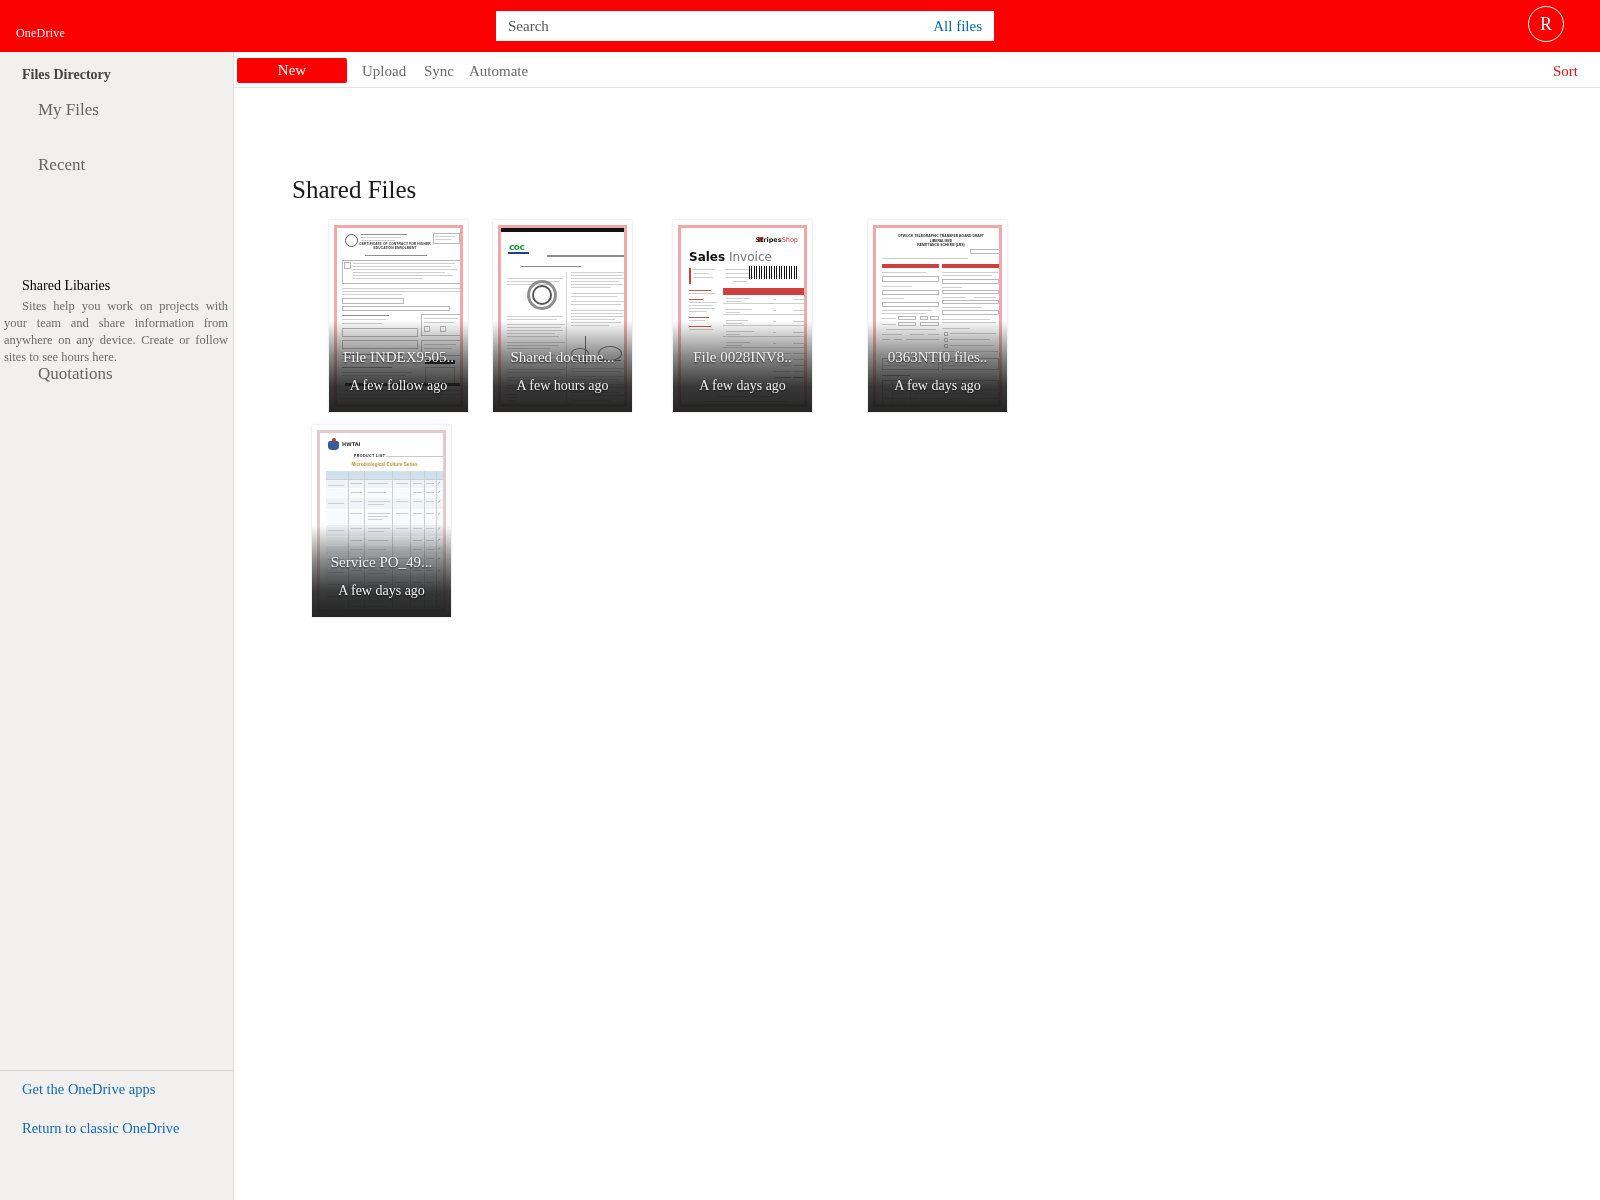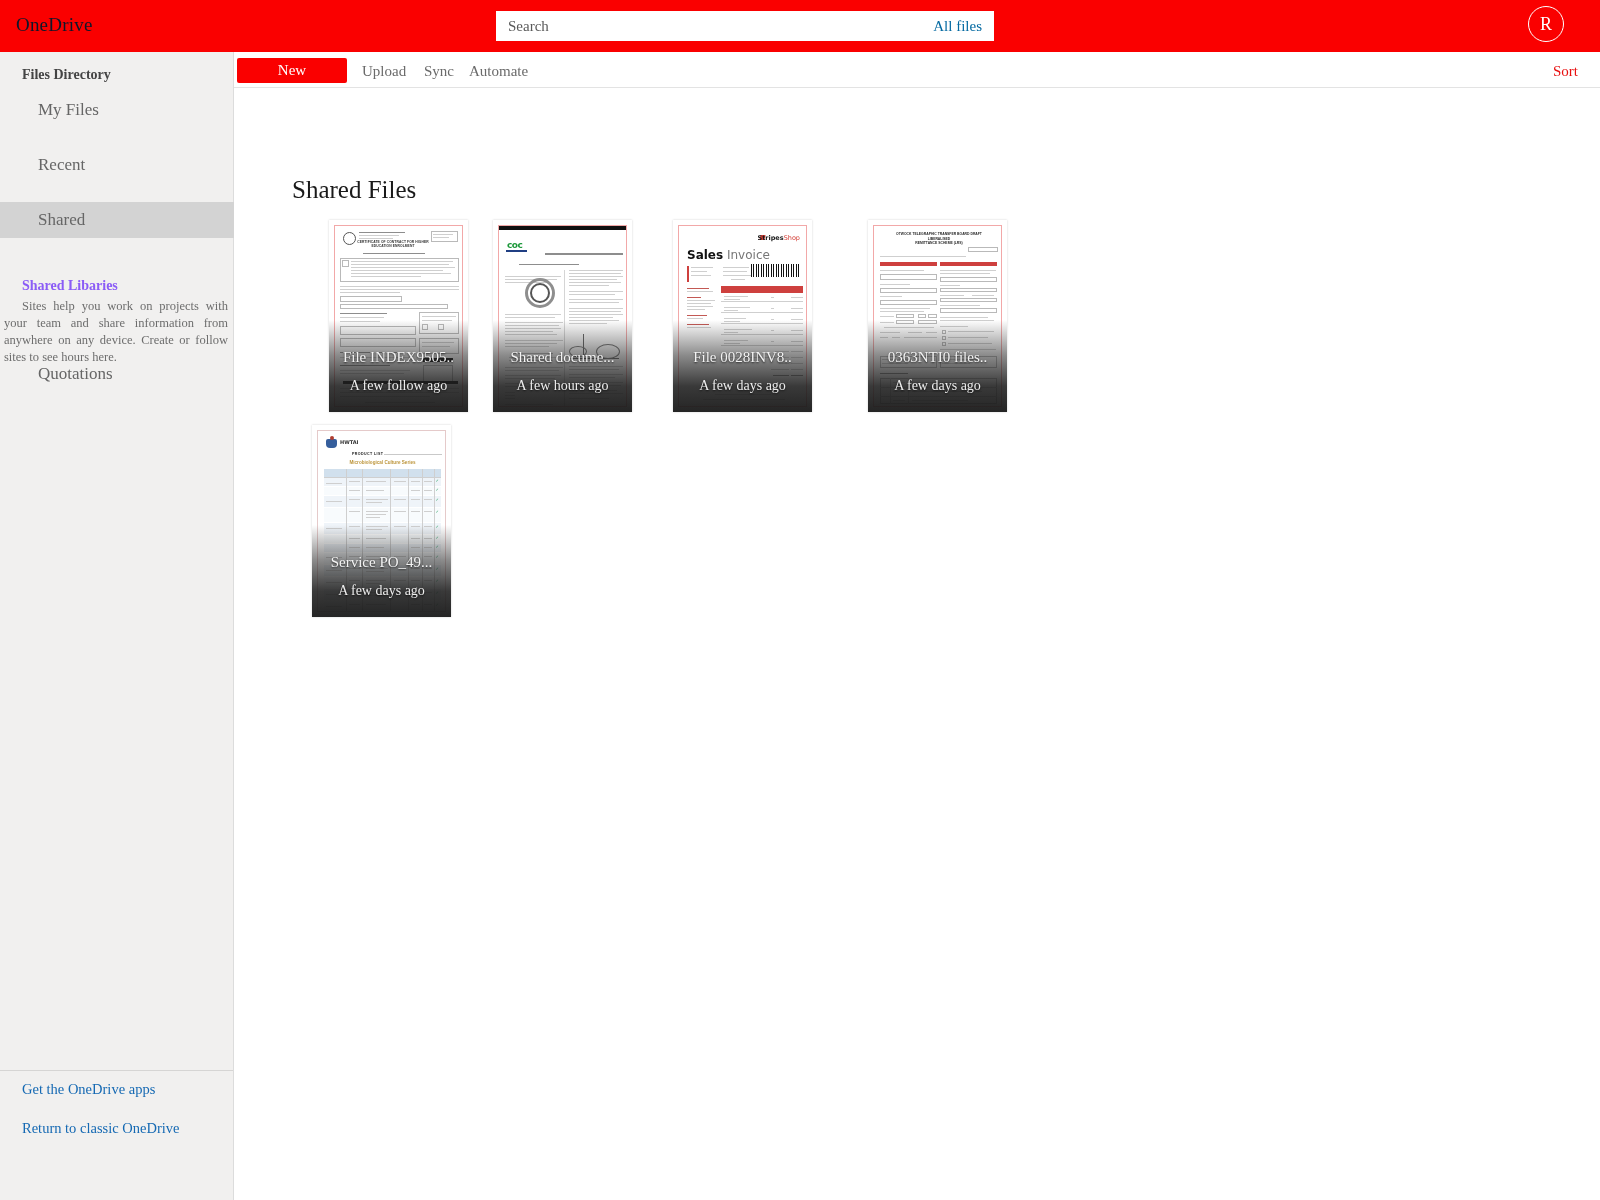--- a/index.html
+++ b/index.html
@@ -12,22 +12,22 @@
   * { box-sizing: border-box; }
 
   
   .topbar {
     position: absolute; left: 0; top: 0;
     width: 1600px; height: 52px;
     background: #fa0000;
     display: flex; align-items: center;
   }
   .brand {
-    position: absolute; left: 16px; top: 14px;
-    color: #0f172a; font-size: 19px; letter-spacing: .2px;
+    position: absolute; left: 16px; top: 26px;
+    color: #ffffff; font-size: 12px; letter-spacing: .2px;
   }
   .searchbox {
     position: absolute; left: 496px; top: 11px;
     width: 498px; height: 30px;
     background: #ffffff;
     display: flex; align-items: center;
     padding: 0 12px;
   }
   .search-input {
     border: 0; outline: 0; background: transparent;
@@ -66,21 +66,21 @@
     cursor: pointer;
   }
   .side-item.active { background: #d3d3d3; }
   .si-0 { top: 40px; }
   .si-1 { top: 95px; }
   .si-2 { top: 150px; }
   .si-3 { top: 304px; }
 
   .libs-title {
     position: absolute; left: 22px; top: 226px;
-    font-size: 14px; font-weight: bold; color: #8b5cf6;
+    font-size: 14px; font-weight: normal; color: #000000;
   }
   .libs-desc {
     position: absolute; left: 4px; top: 246px;
     width: 224px;
     font-size: 12.5px; color: #6d6d6d; line-height: 17px;
     text-align: justify; text-indent: 18px;
   }
 
   .side-footer {
     position: absolute; left: 0; top: 1018px;
@@ -141,21 +141,21 @@
   .thumb {
     position: absolute; left: 0; top: 0;
     width: 139px; height: 192px;
     background: #ffffff; overflow: hidden;
     filter: grayscale(0.15);
   }
   .thumb-inner {
     position: absolute; left: 5px; top: 5px;
     width: 129px; height: 182px;
     background: #ffffff;
-    border: 1px solid #fca5a5;
+    border: 3px solid #fca5a5;
     overflow: hidden;
     font-family: "Liberation Sans", sans-serif;
   }
   .card-fade {
     position: absolute; left: 0; bottom: 0;
     width: 139px; height: 92px;
     background: linear-gradient(to bottom, rgba(40,40,40,0) 0%, rgba(45,45,45,.55) 38%, rgba(30,30,30,.88) 72%, rgba(25,25,25,.95) 100%);
     pointer-events: none;
   }
   .card-name {
@@ -260,23 +260,20 @@
 </div>
 
 <div class="sidebar">
   <div class="side-title">Files Directory</div>
 
   <div class="side-item si-0">
     <span>My Files</span>
   </div>
   <div class="side-item si-1">
     <span>Recent</span>
-  </div>
-  <div class="side-item si-2 active">
-    <span>Shared</span>
   </div>
   <div class="side-item si-3">
     <span>Quotations</span>
   </div>
 
   <div class="libs-title">Shared Libaries</div>
   <div class="libs-desc">Sites help you work on projects with your   team and share information from   anywhere on any device. Create or follow   sites to see hours here.</div>
 
   <div class="side-footer"></div>
   <div class="foot-link fl-0">Get the OneDrive apps</div>

